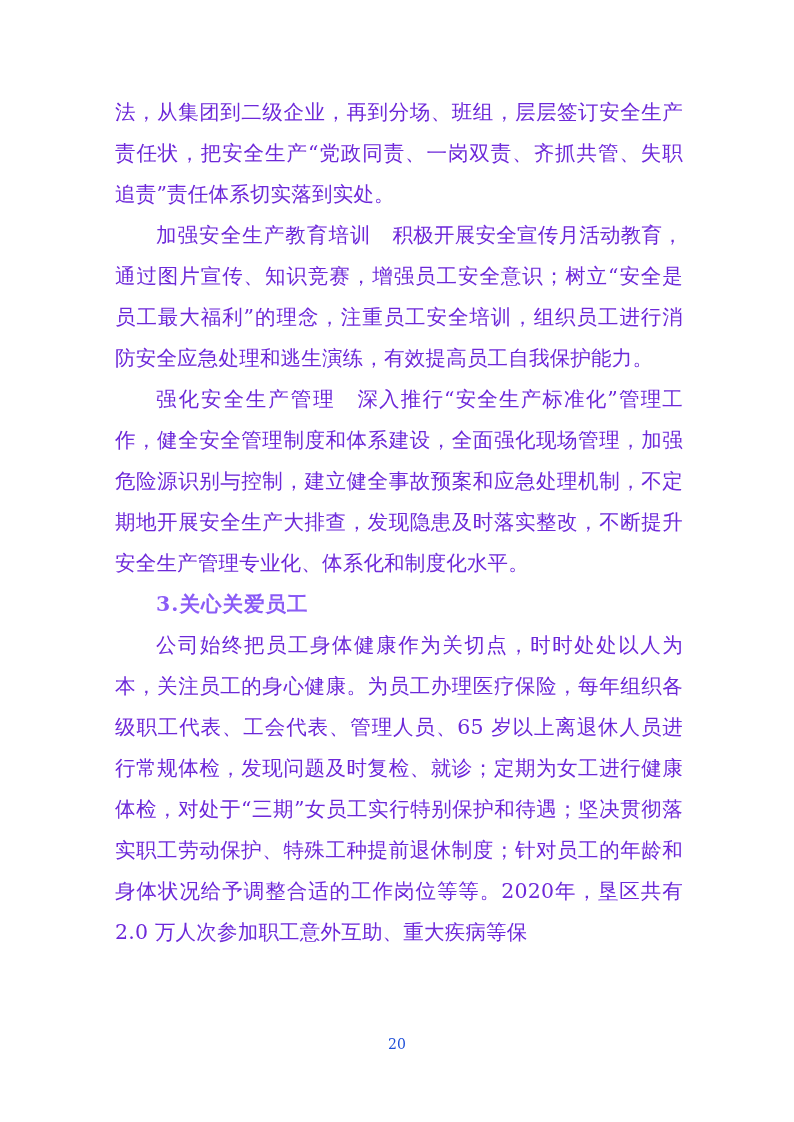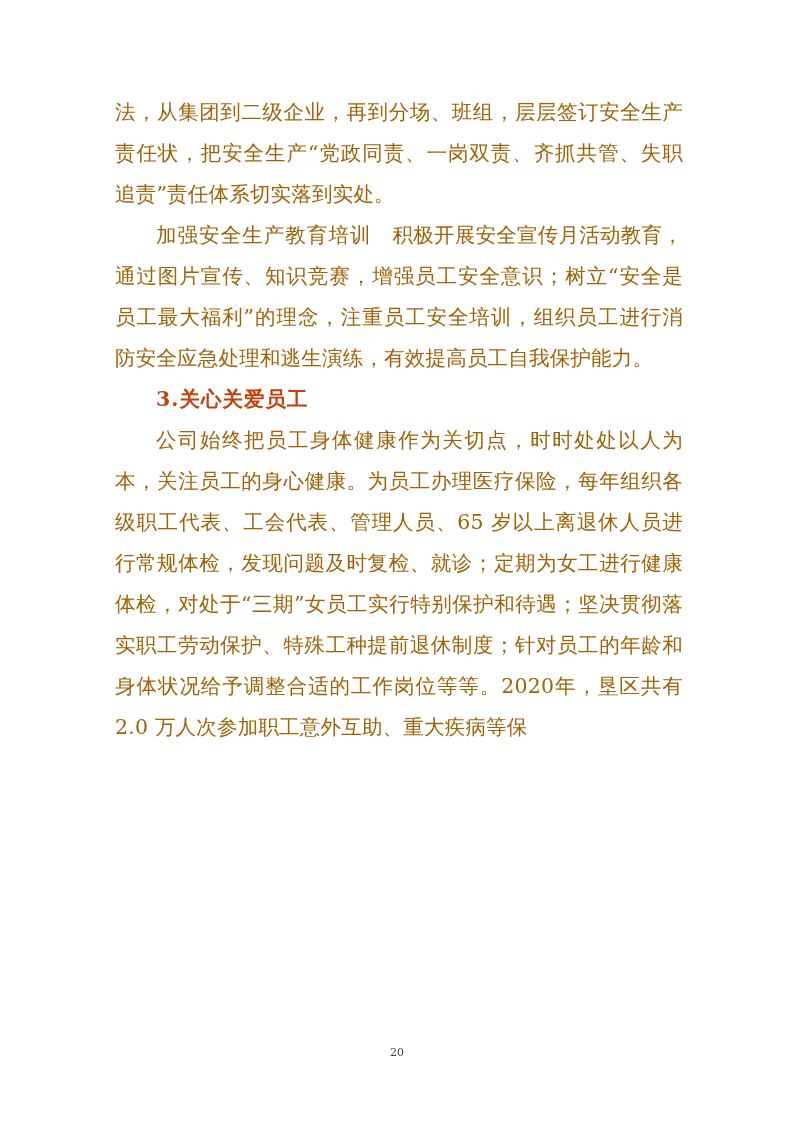--- a/index.html
+++ b/index.html
@@ -29,61 +29,61 @@
     top: 92px;
     width: 568px;
   }
   .para {
     font-size: 20.5px;
     line-height: 41px;
     letter-spacing: 0.2px;
     text-align: justify;
     text-justify: inter-ideograph;
     margin: 0;
-    color: #a16207;
+    color: #6d28d9;
     font-family: "DejaVu Serif", "Liberation Serif", serif;
   }
   .para.indent {
     text-indent: 41px;
   }
   .lead {
     font-weight: normal;
     letter-spacing: 1px;
   }
   .heading {
     font-size: 20.5px;
     line-height: 41px;
     font-weight: bold;
     text-indent: 41px;
     margin: 0;
     letter-spacing: 1px;
-    color: #c2410c;
+    color: #8b5cf6;
   }
   .page-number {
     position: absolute;
     left: 0;
     top: 1036px;
     width: 794px;
     text-align: center;
-    font-size: 11px;
-    color: #404040;
+    font-size: 14px;
+    color: #1d4ed8;
     font-family: "DejaVu Serif", "Liberation Serif", serif;
-    margin-top: 10px;
   }
 </style>
 </head>
 <body>
 
 <div class="page">
   <div class="content">
 
     <p class="para">法，从集团到二级企业，再到分场、班组，层层签订安全生产责任状，把安全生产“党政同责、一岗双责、齐抓共管、失职追责”责任体系切实落到实处。</p>
 
     <p class="para indent"><span class="lead">加强安全生产教育培训</span>　<span>积极开展安全宣传月活动教育，通过图片宣传、知识竞赛，增强员工安全意识；树立“安全是员工最大福利”的理念，注重员工安全培训，组织员工进行消防安全应急处理和逃生演练，有效提高员工自我保护能力。</span></p>
 
+    <p class="para indent"><span class="lead">强化安全生产管理</span>　<span>深入推行“安全生产标准化”管理工作，健全安全管理制度和体系建设，全面强化现场管理，加强危险源识别与控制，建立健全事故预案和应急处理机制，不定期地开展安全生产大排查，发现隐患及时落实整改，不断提升安全生产管理专业化、体系化和制度化水平。</span></p>
 
     <p class="heading">3.关心关爱员工</p>
 
     <p class="para indent">公司始终把员工身体健康作为关切点，时时处处以人为本，关注员工的身心健康。为员工办理医疗保险，每年组织各级职工代表、工会代表、管理人员、65 岁以上离退休人员进行常规体检，发现问题及时复检、就诊；定期为女工进行健康体检，对处于“三期”女员工实行特别保护和待遇；坚决贯彻落实职工劳动保护、特殊工种提前退休制度；针对员工的年龄和身体状况给予调整合适的工作岗位等等。2020年，垦区共有 2.0 万人次参加职工意外互助、重大疾病等保</p>
 
   </div>
 
   <div class="page-number">20</div>
 </div>
 

